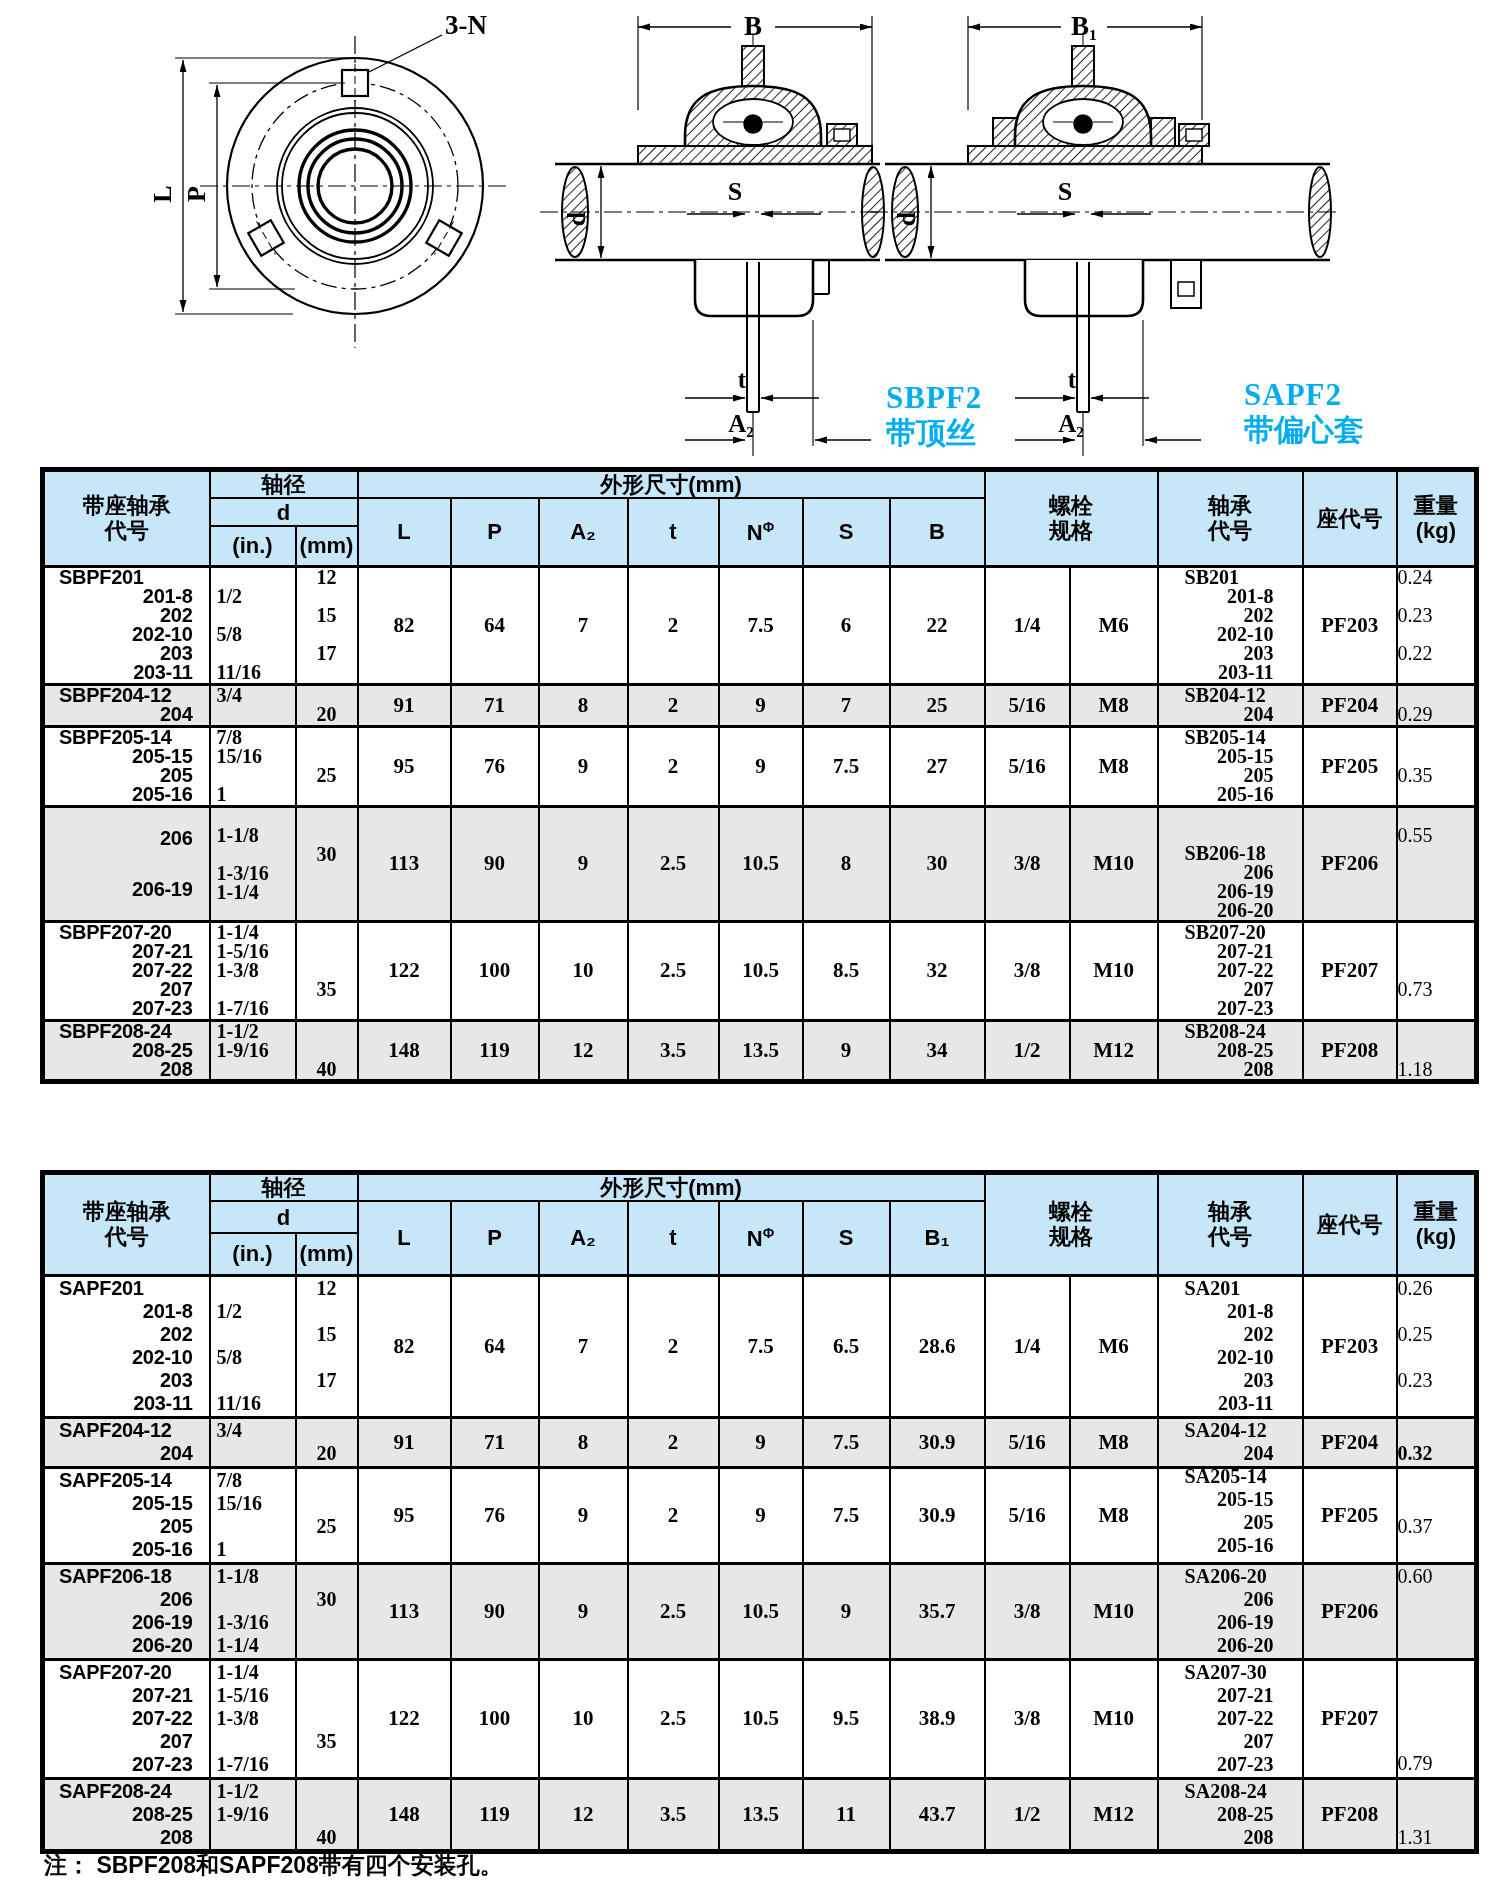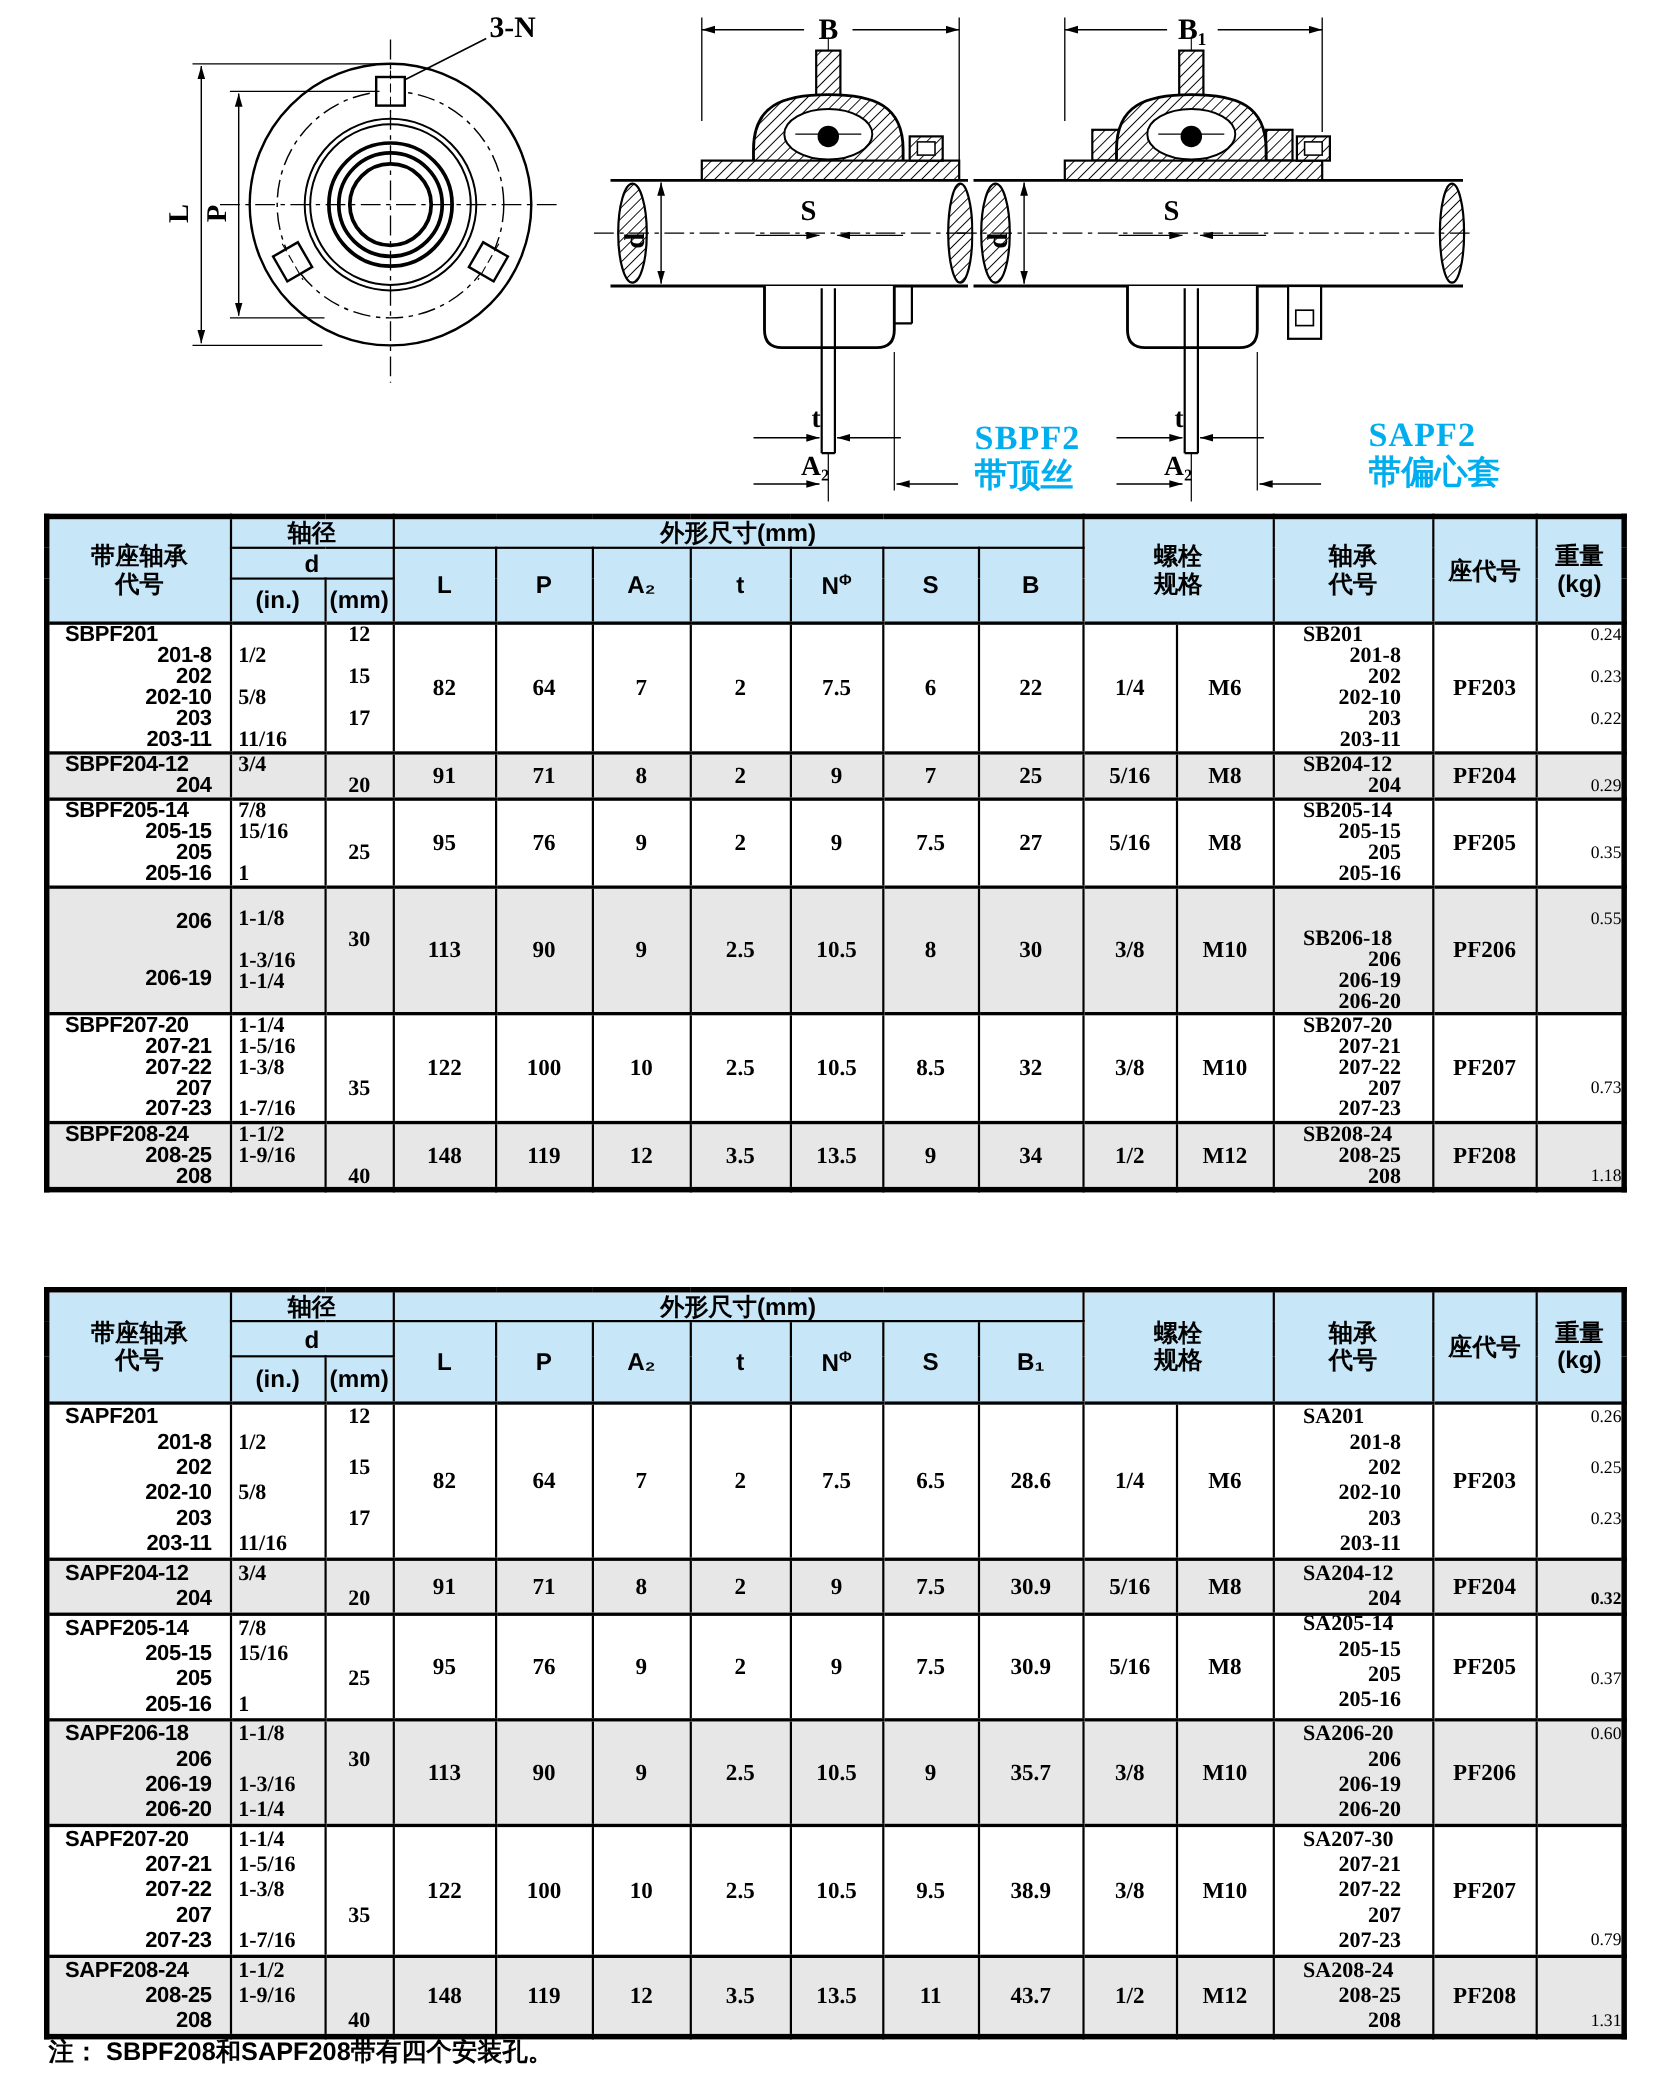--- a/index.html
+++ b/index.html
@@ -24,21 +24,21 @@
   .line{flex:0 0 auto;}
   .codes .line{font-family:"Liberation Sans",sans-serif;font-weight:bold;font-size:20px;
       text-align:right;padding-right:16px;letter-spacing:-0.3px;}
   .codes .line.first{text-align:left;padding-left:14px;padding-right:0;}
   .bcodes .line{font-family:"Liberation Serif",serif;font-weight:bold;font-size:20px;
       text-align:right;padding-right:28px;}
   .bcodes .line.first{text-align:left;padding-left:26px;padding-right:0;}
   .ins .line{font-family:"Liberation Serif",serif;font-weight:bold;font-size:20px;
       text-align:left;padding-left:6px;}
   .mms .line{font-family:"Liberation Serif",serif;font-weight:bold;font-size:20px;text-align:center;}
-  .wts .line{font-family:"Liberation Serif",serif;font-weight:normal;font-size:16px;text-align:right;}
+  .wts .line{font-family:"Liberation Serif",serif;font-weight:normal;font-size:20px;text-align:left;}
   #note{position:absolute;left:44px;top:1850px;font-size:23px;font-weight:bold;
         font-family:"Liberation Sans",sans-serif;}
 </style>
 </head>
 <body>
 
 <div id="page">
 
   <svg width="0" height="0" style="position:absolute">
     <defs>

